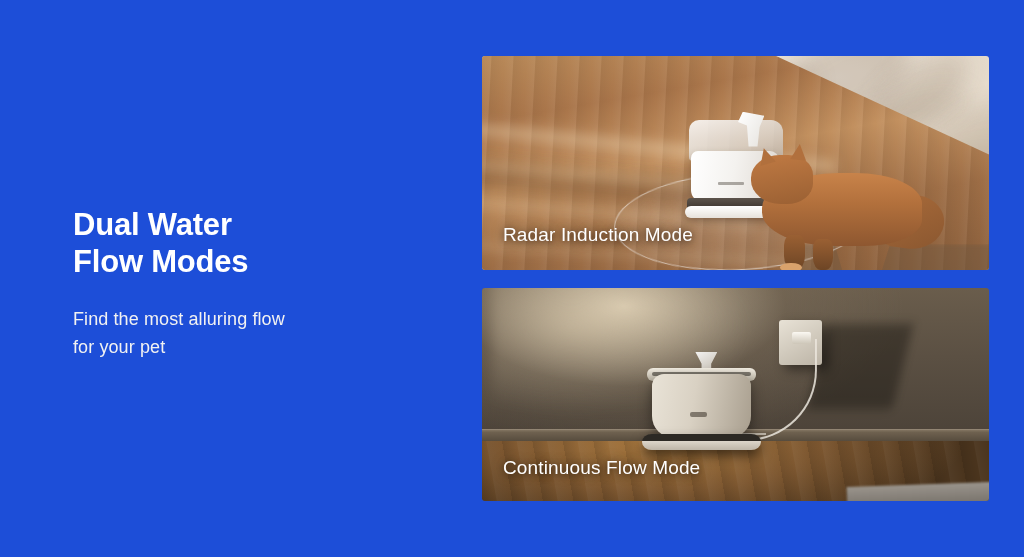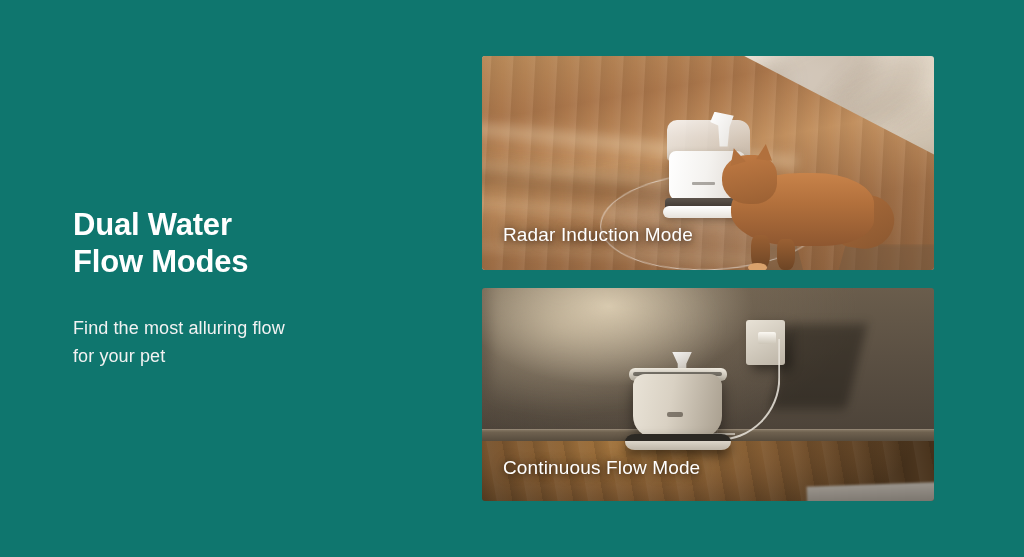--- a/index.html
+++ b/index.html
@@ -3,37 +3,37 @@
 <meta charset="utf-8">
 <title>Dual Water Flow Modes</title>
 <style>
   * { margin:0; padding:0; box-sizing:border-box; }
   html,body { width:1024px; height:557px; background:#000; overflow:hidden; }
   body {
     font-family:"Liberation Sans", sans-serif;
     -webkit-font-smoothing:antialiased;
   }
 
-  .stage { position:relative; width:1024px; height:557px; background:#0f766e;padding-left:32px; }
+  .stage { position:relative; width:1024px; height:557px; background:#1d4ed8;padding-left:32px; }
 
   
   .copy { position:absolute; left:73px; top:206px; width:360px; }
   .headline {
     font-size:31px; font-weight:700; color:#ffffff;
     line-height:37px; letter-spacing:-0.2px; white-space:pre-line;
   }
   .subhead {
-    margin-top:34px;
+    margin-top:25px;
     font-size:18px; font-weight:400; color:#f2f2f2;
     line-height:28px; letter-spacing:0.1px; white-space:pre-line;
   }
 
   
   .card {
-    position:absolute; left:482px; width:452px;
+    position:absolute; left:482px; width:507px;
     overflow:hidden; border-radius:3px;
   }
   #card-radar      { top:56px;  height:214px; }
   #card-continuous { top:288px; height:213px; }
 
   .scene { position:absolute; inset:0; overflow:hidden; }
 
   .caption {
     position:absolute; left:21px; font-size:19px; font-weight:400;
     color:#ffffff; letter-spacing:0.15px;

